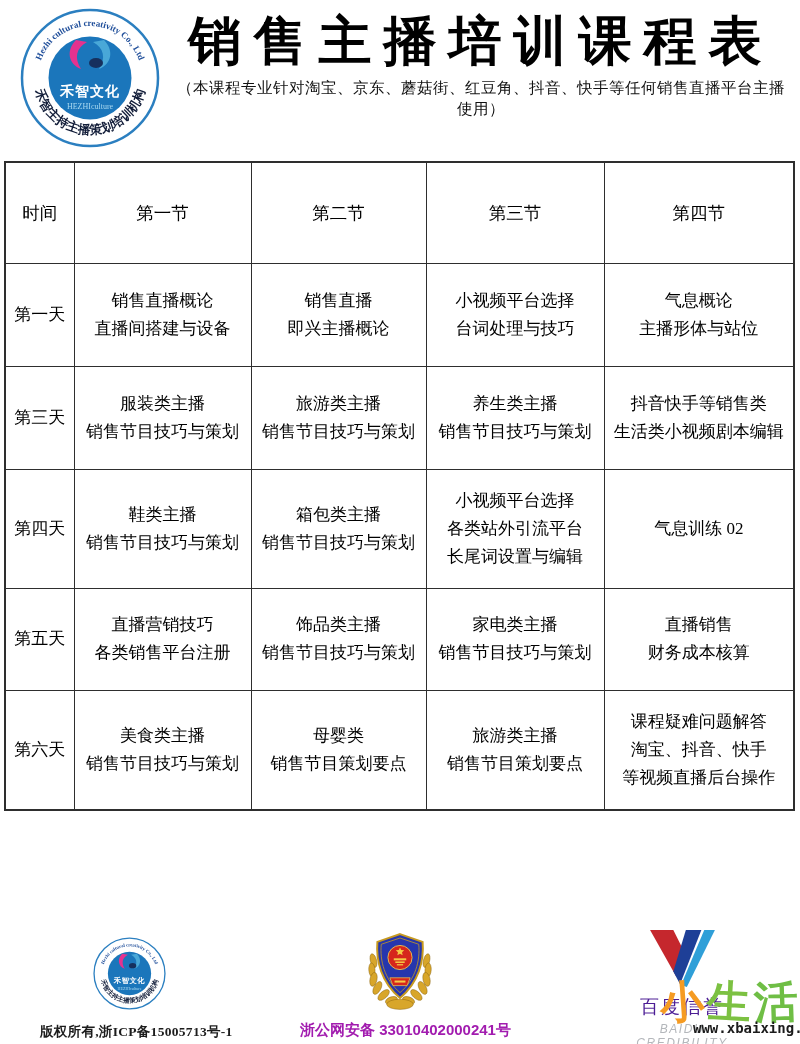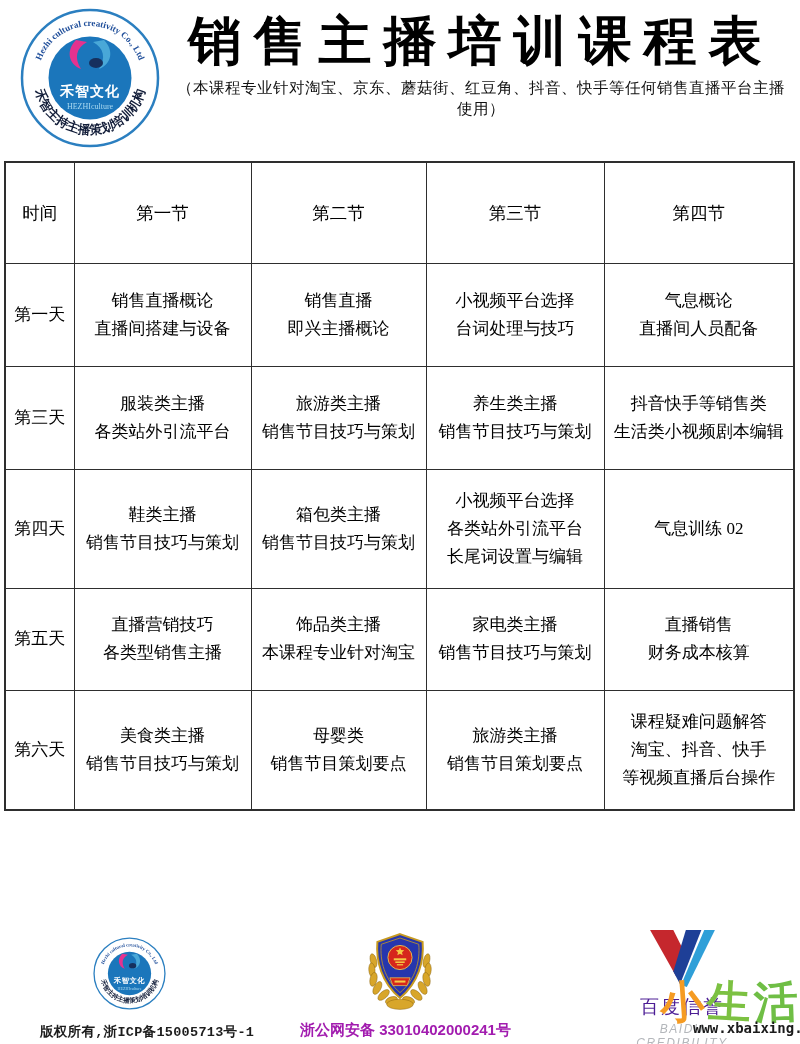--- a/index.html
+++ b/index.html
@@ -27,21 +27,21 @@
     border:1px solid #2e2e2e;text-align:center;vertical-align:middle;
     font-weight:normal;font-size:17px;line-height:28px;white-space:pre-line;
     padding:17px 4px;color:#000;
   }
   table.course th{font-size:17.5px;}
   td.day{font-size:17.5px;white-space:nowrap;padding:0 2px;}
   
   .footer-logo{position:absolute;left:93px;top:937px;}
   .footer-copyright{
     position:absolute;left:40px;top:1023px;width:220px;
-    font-family:Liberation Mono, monospace;
+    font-family:Liberation Serif, serif;
     font-weight:bold;font-size:13.5px;color:#1c1c1c;letter-spacing:0.3px;
   }
   .police-badge{position:absolute;left:361px;top:926px;}
   .police-record{
     position:absolute;left:300px;top:1021px;width:260px;
     font-family:"Liberation Sans","DejaVu Sans",sans-serif;
     font-weight:bold;font-size:15px;color:#a21caf;
   }
   .baidu-block{position:absolute;left:612px;top:928px;width:140px;text-align:center;
     font-family:"Liberation Sans","DejaVu Sans",sans-serif;}
@@ -111,26 +111,26 @@
   </tr>
   <tr style="height:103px">
     <td class="day">第一天</td>
     <td>销售直播概论
 直播间搭建与设备</td>
     <td>销售直播
 即兴主播概论</td>
     <td>小视频平台选择
 台词处理与技巧</td>
     <td>气息概论
-直播间人员配备</td>
+主播形体与站位</td>
   </tr>
   <tr style="height:103px">
     <td class="day">第三天</td>
     <td>服装类主播
-各类站外引流平台</td>
+销售节目技巧与策划</td>
     <td>旅游类主播
 销售节目技巧与策划</td>
     <td>养生类主播
 销售节目技巧与策划</td>
     <td>抖音快手等销售类
 生活类小视频剧本编辑</td>
   </tr>
   <tr style="height:104px">
     <td class="day">第四天</td>
     <td>鞋类主播
@@ -138,23 +138,23 @@
     <td>箱包类主播
 销售节目技巧与策划</td>
     <td>小视频平台选择
 各类站外引流平台
 长尾词设置与编辑</td>
     <td>气息训练 02</td>
   </tr>
   <tr style="height:102px">
     <td class="day">第五天</td>
     <td>直播营销技巧
-各类型销售主播</td>
+各类销售平台注册</td>
     <td>饰品类主播
-本课程专业针对淘宝</td>
+销售节目技巧与策划</td>
     <td>家电类主播
 销售节目技巧与策划</td>
     <td>直播销售
 财务成本核算</td>
   </tr>
   <tr style="height:88px">
     <td class="day">第六天</td>
     <td>美食类主播
 销售节目技巧与策划</td>
     <td>母婴类

